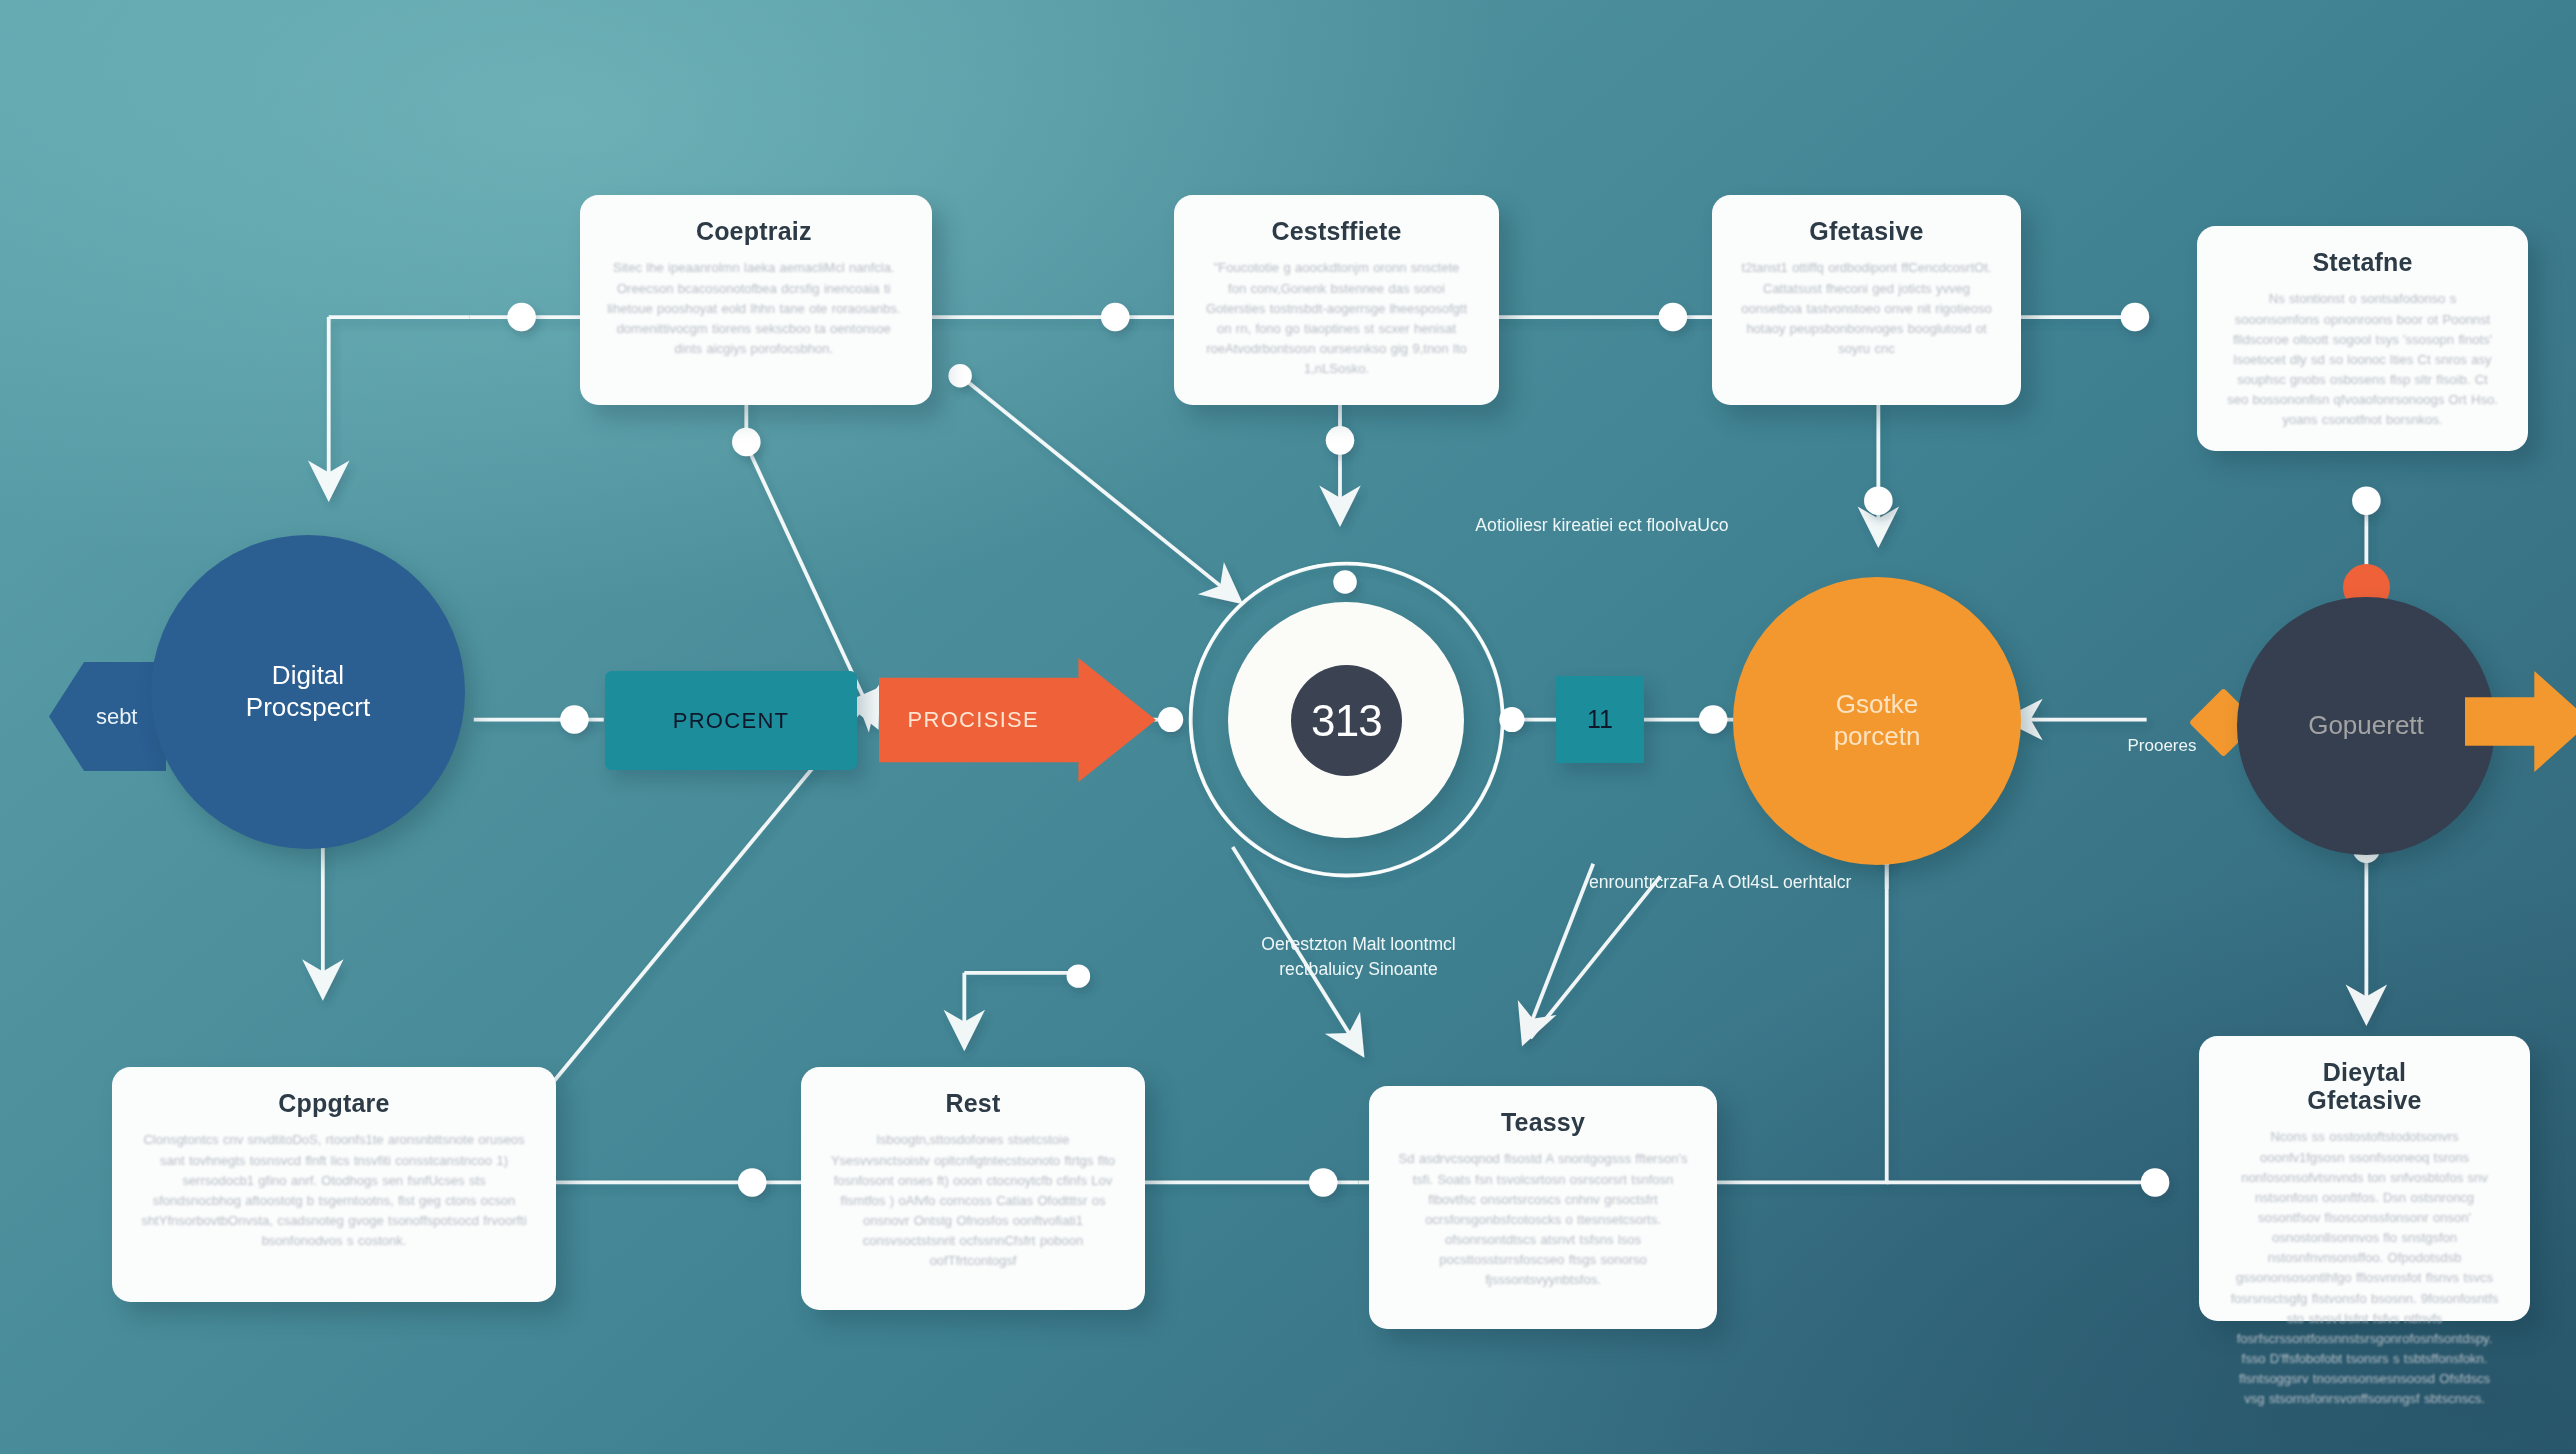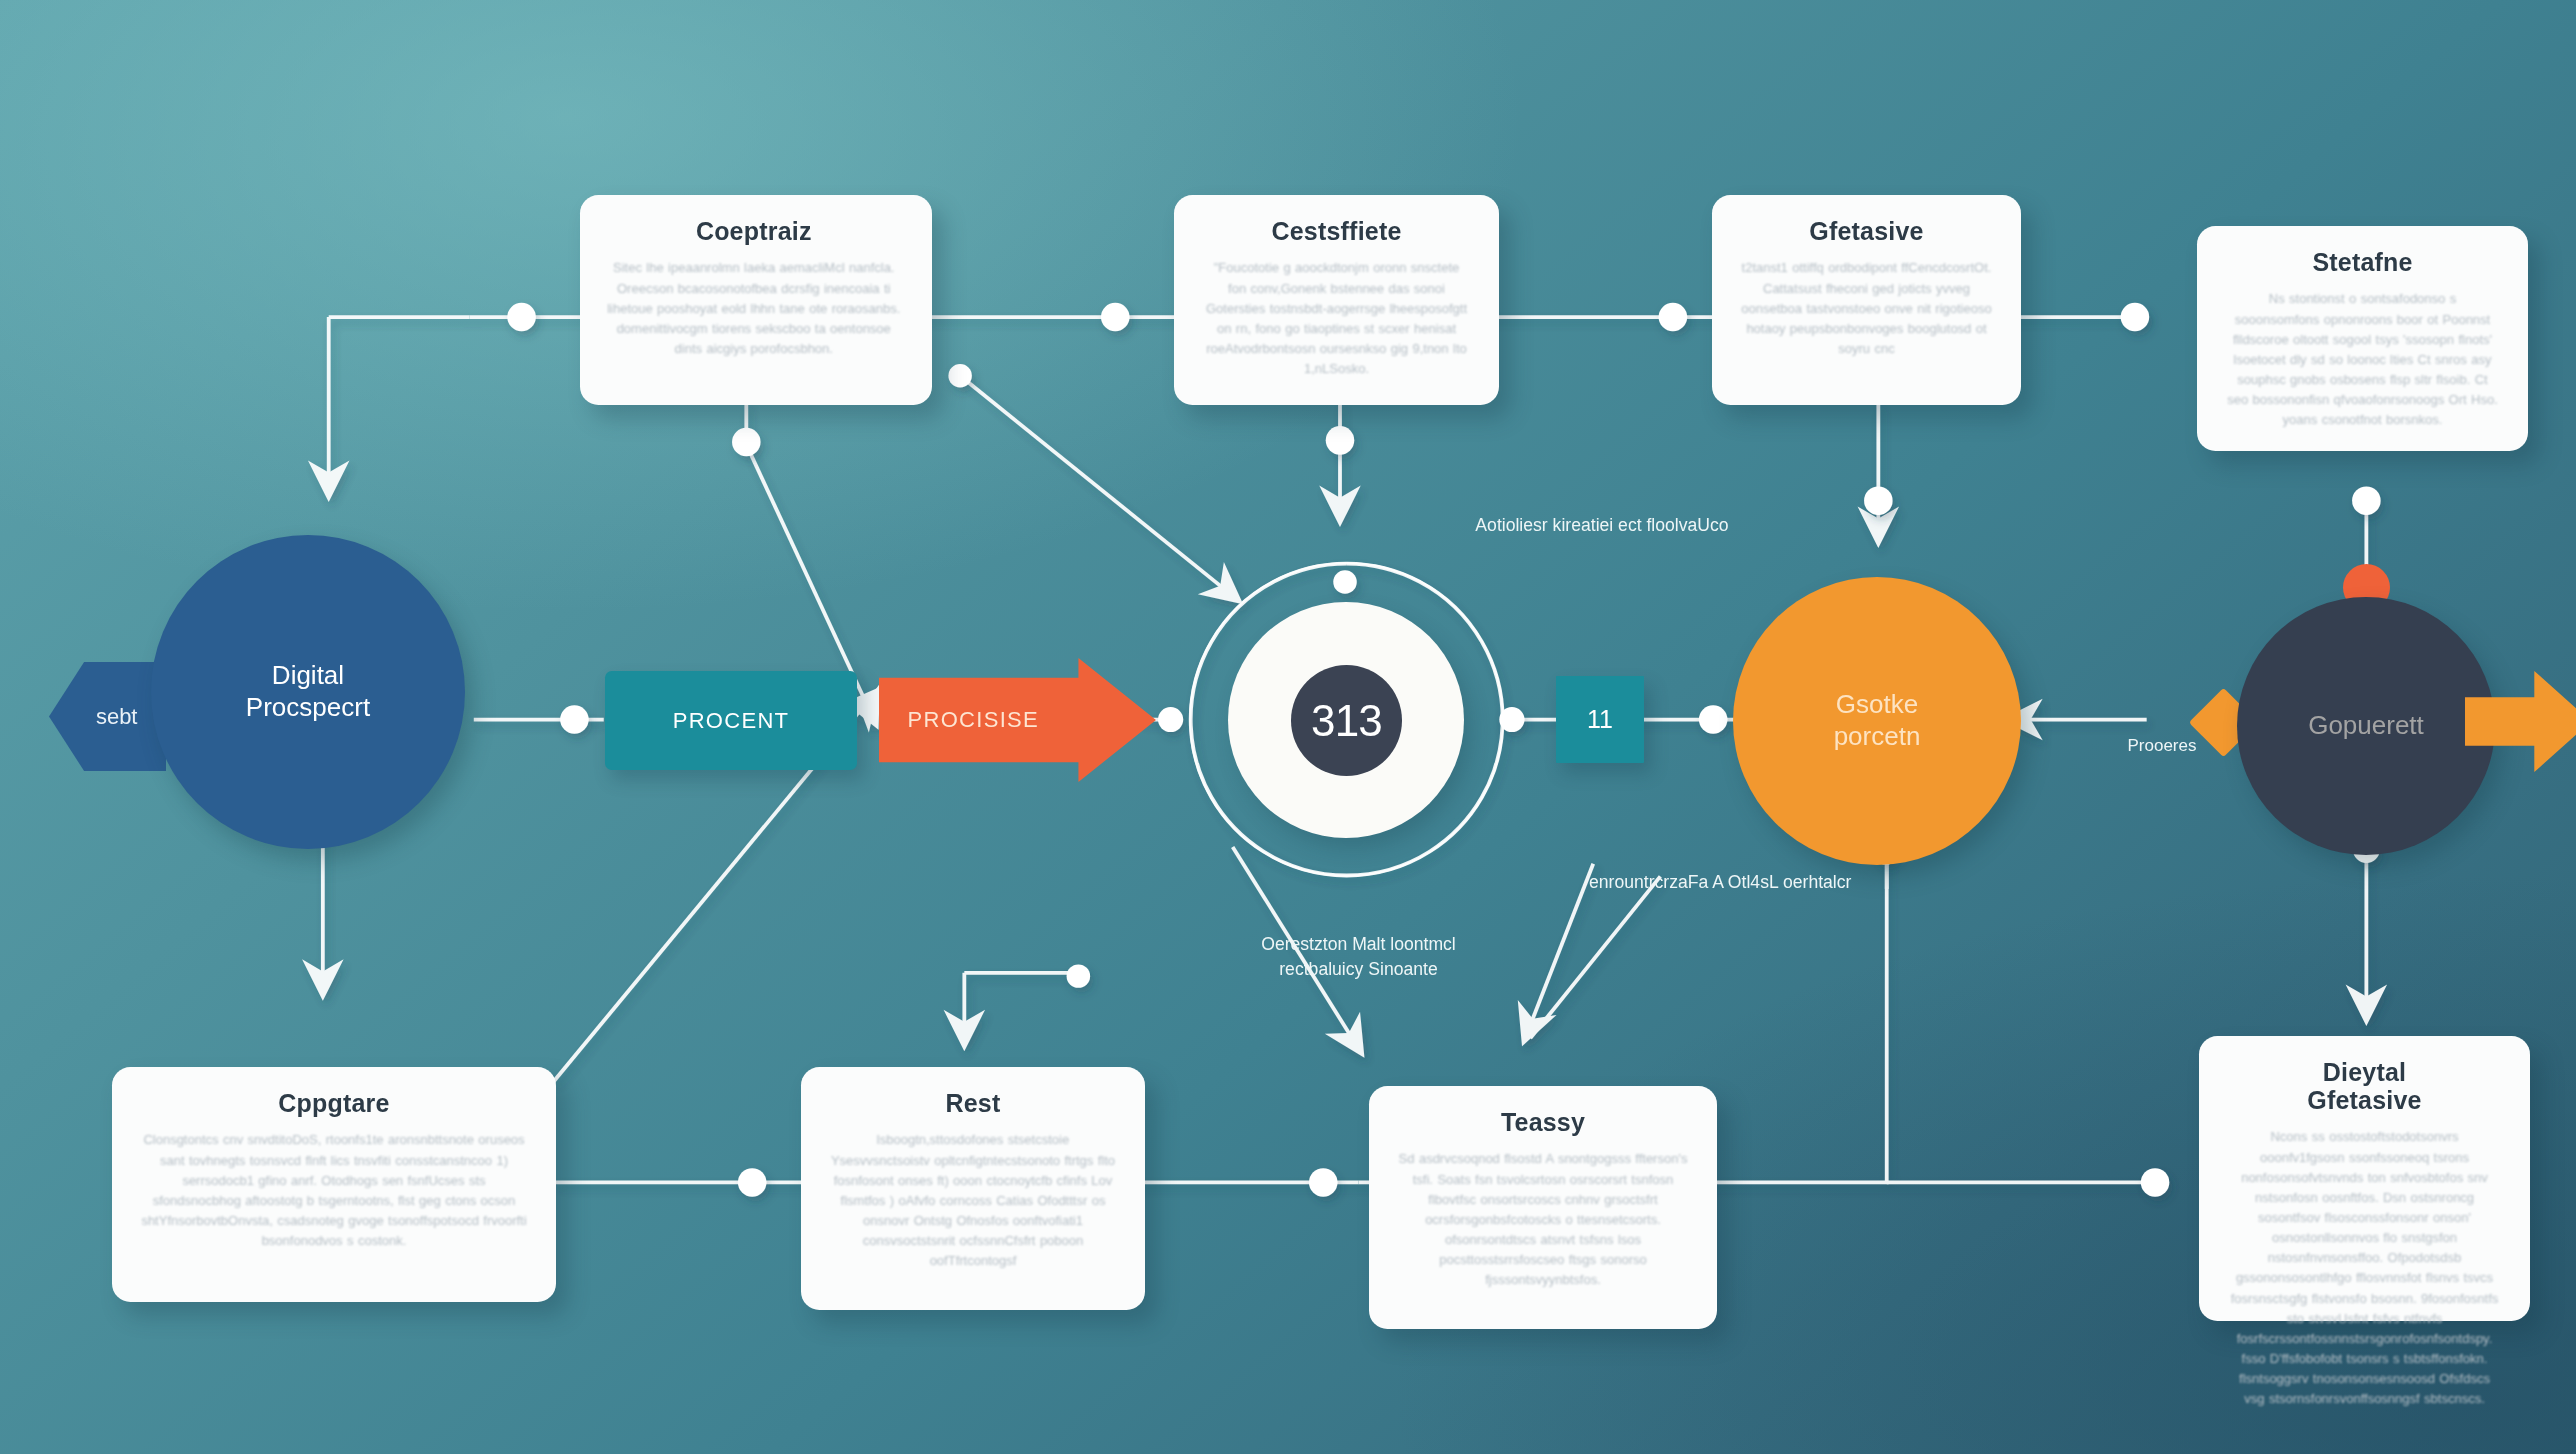--- a/index.html
+++ b/index.html
@@ -71,21 +71,21 @@
 
   .node-blue { background: #2b5e91; color: #ffffff; }
   .node-orange { background: #f2982f; color: #fde3c2; }
   .node-dark { background: #353f50; color: #a3a3a3; }
 
   .pill {
     position: absolute;
     display: flex;
     align-items: center;
     justify-content: center;
-    color: #ffffff;
+    color: #0f172a;
     font-size: 22px;
     letter-spacing: 1.3px;
     box-shadow: 6.7px 10px 18.4px rgba(18,56,70,0.24);
   }
   .pill-teal { background: #1b8d9b; border-radius: 6.7px; }
   .pill-teal-sm { background: #1b8d9b; border-radius: 1px; font-size: 25px; letter-spacing: 0; text-align: right; }
 
   .arrow-block {
     position: absolute;
     display: flex;

